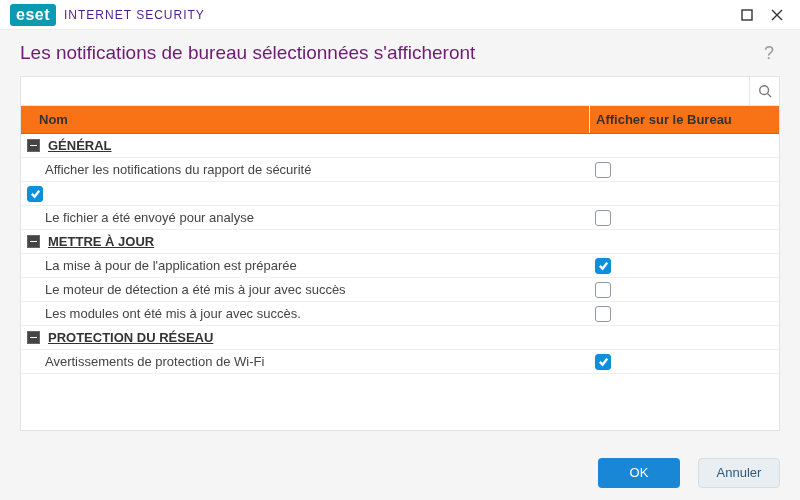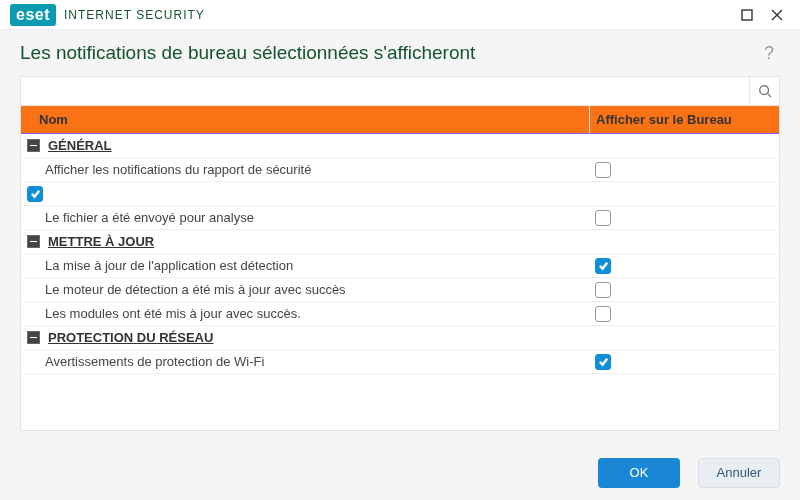--- a/index.html
+++ b/index.html
@@ -24,42 +24,42 @@
     font-size: 16px;
     font-weight: 700;
     padding: 2px 6px;
     border-radius: 3px;
     letter-spacing: 0.5px;
   }
   .brand-text {
     margin-left: 8px;
     font-size: 12px;
     letter-spacing: 1px;
-    color: #14532d;
+    color: #4c1d95;
     font-weight: 400;
   }
   .titlebar-spacer { flex: 1; }
   .win-btn {
     width: 30px; height: 30px;
     display: flex; align-items: center; justify-content: center;
     color: #333;
   }
   .win-btn svg { width: 12px; height: 12px; stroke: #333; stroke-width: 1.4; fill: none; }
 
   .subheader {
     height: 46px;
     background: #f5f5f5;
     display: flex;
     align-items: center;
     padding: 0 20px;
   }
   .subheader h1 {
     font-size: 19px;
     font-weight: 400;
-    color: #14532d;
+    color: #701a75;
   }
   .subheader-spacer { flex: 1; }
   .help-icon { color: #9a9a9a; font-size: 18px; padding: 4px 6px; }
 
   .content {
     padding: 0 20px 10px 20px;
   }
   .panel {
     background: #fff;
     border: 1px solid #e3e3e3;
@@ -240,21 +240,21 @@
           <div class="cell-name">
             <span class="collapse-btn">
               <span class="minus"></span>
             </span>
             <span>METTRE À JOUR</span>
           </div>
           <div class="cell-check"></div>
         </div>
         <div class="row item">
           <div class="cell-name">
-            <span>La mise à jour de l'application est détection</span>
+            <span>La mise à pour de l'application est préparée</span>
           </div>
           <div class="cell-check">
             <span class="chk checked">
               <svg viewBox="0 0 12 12">
                 <path d="M2 6.5 L5 9.5 L10 3"></path>
               </svg>
             </span>
           </div>
         </div>
         <div class="row item">

